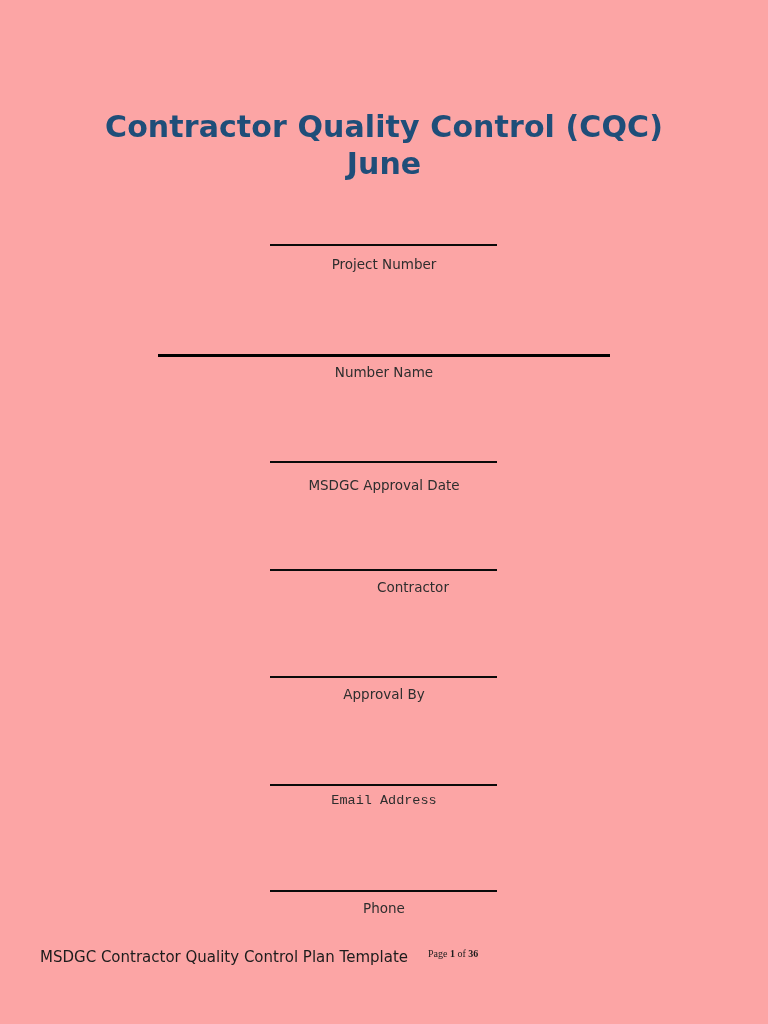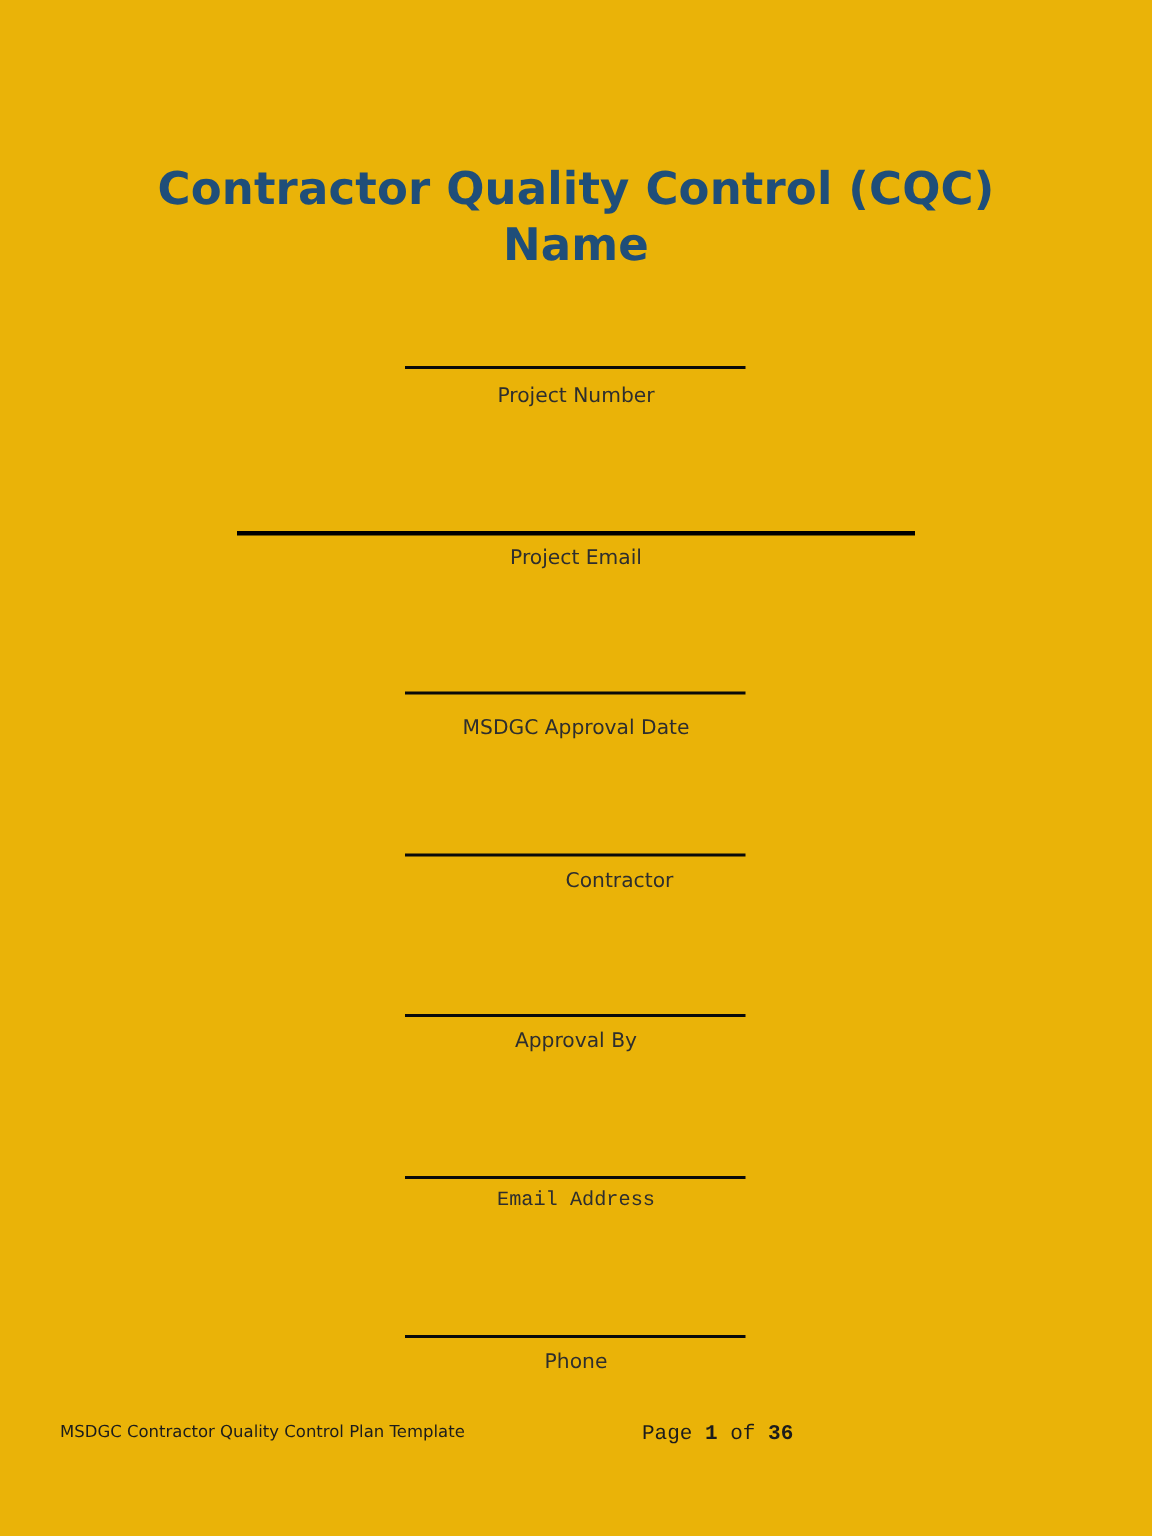--- a/index.html
+++ b/index.html
@@ -11,21 +11,21 @@
 
   body {
     font-family: "DejaVu Sans", "Liberation Sans", sans-serif;
     color: #000000;
   }
 
   .page {
     position: relative;
     width: 768px;
     height: 1024px;
-    background: #eab308;
+    background: #fca5a5;
     overflow: hidden;
     box-sizing: border-box;
   }
 
   
   .doc-title {
     position: absolute;
     top: 108px;
     left: 86px;
     width: 596px;
@@ -72,36 +72,36 @@
     bottom: 36px;
     width: 688px;
     height: 40px;
   }
 
   .footer-left {
     position: absolute;
     left: 0;
     top: 0;
     font-family: "DejaVu Sans", "Liberation Sans", sans-serif;
-    font-size: 11px;
+    font-size: 15px;
     color: #1c1c1c;
     line-height: 1.28;
     text-align: center;
   }
 
   .footer-left .line2 {
     display: block;
   }
 
   .footer-right {
     position: absolute;
     left: 388px;
     top: 0;
-    font-family: Liberation Mono, monospace;
-    font-size: 14px;
+    font-family: Liberation Serif, serif;
+    font-size: 10px;
     color: #1c1c1c;
     line-height: 1.28;
     white-space: nowrap;
   }
 
   .footer-right b {
     font-weight: bold;
   }
 
   .pg-sep {
@@ -109,28 +109,28 @@
   }
 </style>
 </head>
 <body>
 
 <div class="page">
 
   <div class="doc-title" style="color: rgb(31, 78, 121);">
     <span>Contractor Quality Control (CQC)</span>
     <br>
-    <span>Name</span>
+    <span>June</span>
   </div>
 
   <div id="fields-container">
       <div class="rule-std" style="top: 244px;"></div>
       <div class="label-center" style="top: 256px;">Project Number</div>
       <div class="rule-wide" style="top: 354px;"></div>
-      <div class="label-center" style="top: 364px;">Project Email</div>
+      <div class="label-center" style="top: 364px;">Number Name</div>
       <div class="rule-std" style="top: 461px;"></div>
       <div class="label-center" style="top: 477px;">MSDGC Approval Date</div>
       <div class="rule-std" style="top: 569px;"></div>
       <div class="label-center" style="top: 579px; padding-left: 29px;">Contractor</div>
       <div class="rule-std" style="top: 676px;"></div>
       <div class="label-center" style="top: 686px;">Approval By</div>
       <div class="rule-std" style="top: 784px;"></div>
       <div class="label-center" style="top: 793px; font-family: Liberation Mono, monospace;">Email Address</div>
       <div class="rule-std" style="top: 890px;"></div>
       <div class="label-center" style="top: 900px;">Phone</div>

